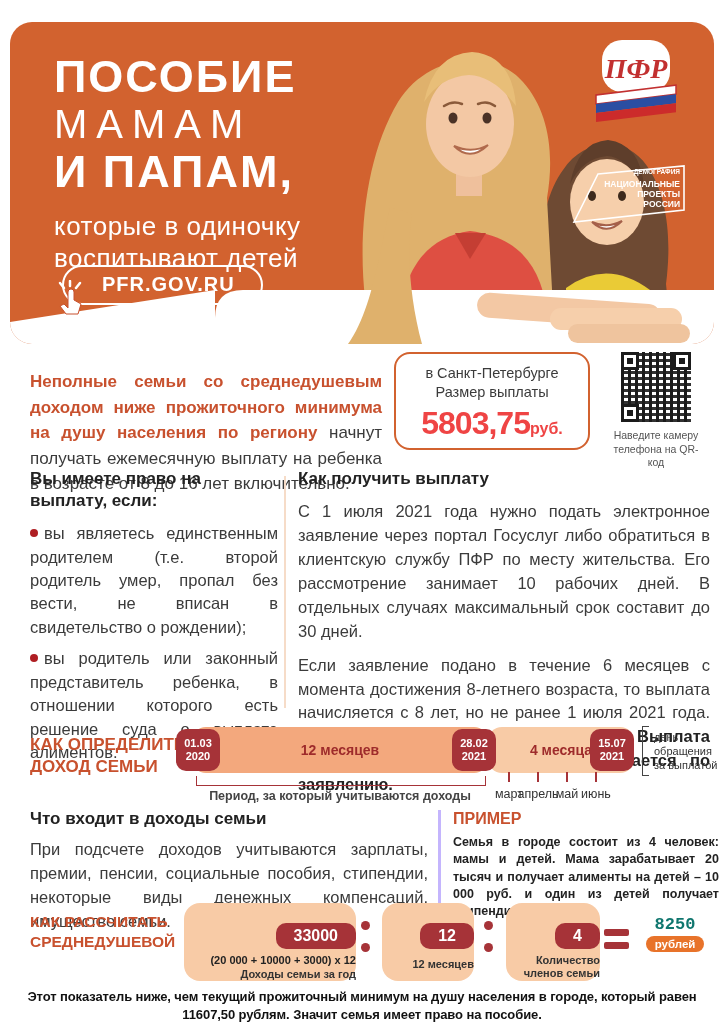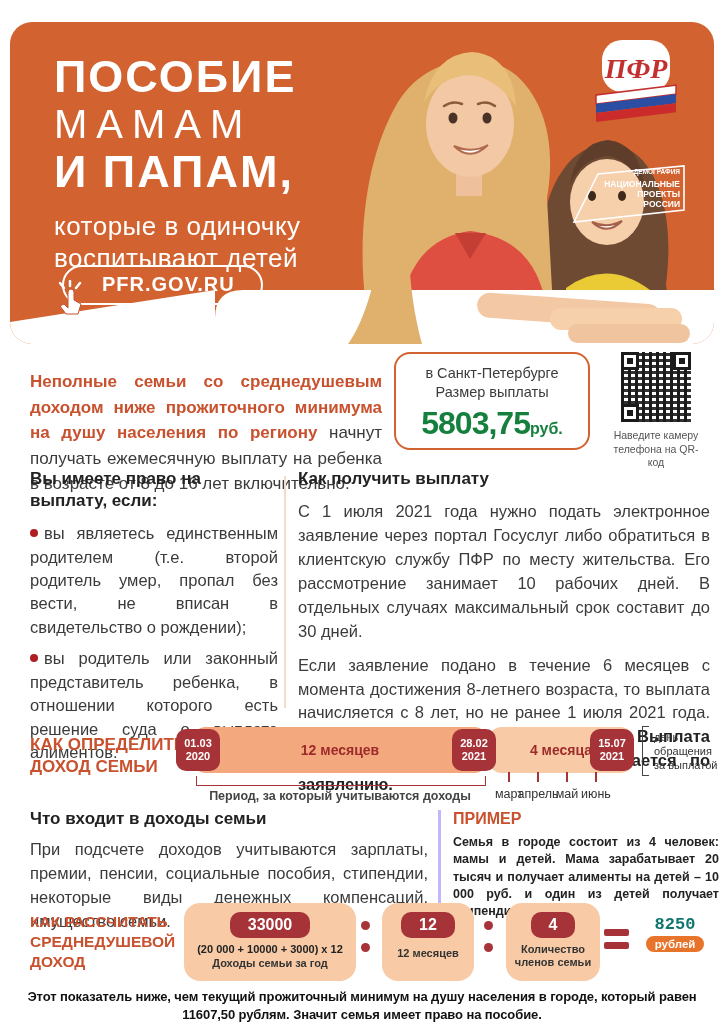--- a/index.html
+++ b/index.html
@@ -15,21 +15,21 @@
      color:#fff;font-size:20px;font-weight:700;letter-spacing:1px;padding:6px 26px 7px 38px;cursor:pointer;}
   .cursor-icon{position:absolute;left:-10px;top:13px;width:34px;height:40px;}
   .pfr-logo{position:absolute;right:30px;top:14px;width:96px;height:92px;z-index:5;}
   .np-logo{position:absolute;right:24px;top:138px;width:122px;height:66px;z-index:5;}
   
   #intro-text{position:absolute;left:30px;top:352px;width:352px;font-size:17px;line-height:1.5;text-align:justify;}
   .hl{color:#C8512E;font-weight:700;}
   .dk{color:#3B3B3B;font-weight:500;}
   #payment-box{position:absolute;left:394px;top:352px;width:196px;height:98px;border:2px solid #D2622F;border-radius:16px;text-align:center;padding-top:10px;box-sizing:border-box;}
   .pb-line{font-size:14.5px;color:#3B3B3B;line-height:1.3;}
-  .pb-amount{margin-top:3px;color:#15803d;font-weight:800;}
+  .pb-amount{margin-top:3px;color:#ef4444;font-weight:800;}
   .pb-amount .big{font-size:32px;letter-spacing:-1px;}
   .pb-amount .small{font-size:16px;}
   #qr-block{position:absolute;left:606px;top:352px;width:100px;text-align:center;}
   .qr{position:relative;width:70px;height:70px;margin:0 auto;background:
       repeating-linear-gradient(0deg,rgba(27,27,27,.9) 0 3px,transparent 3px 6px),
       repeating-linear-gradient(90deg,#1b1b1b 0 3px,#fff 3px 7px);
       outline:3px solid #fff;}
   .finder{position:absolute;width:12px;height:12px;border:3px solid #1b1b1b;background:#fff;}
   .finder::after{content:"";position:absolute;left:3px;top:3px;width:6px;height:6px;background:#1b1b1b;}
   .f-tl{left:0;top:0;} .f-tr{right:0;top:0;} .f-bl{left:0;bottom:0;}
@@ -62,21 +62,21 @@
   .tick{position:absolute;top:772px;width:2px;height:10px;background:#A63338;}
   .month{position:absolute;top:787px;transform:translateX(-50%);font-size:12.5px;color:#333;}
   
   #income{position:absolute;left:30px;top:808px;width:398px;}
   #income p{margin:8px 0 0 0;}
   #example{position:absolute;left:438px;top:810px;width:266px;border-left:3px solid #c4b5fd;padding-left:12px;}
   .example-h{font-size:16px;font-weight:800;color:#C8512E;margin:0;}
   .example-p{margin:6px 0 0 0;font-size:12.5px;font-weight:700;color:#222;line-height:1.38;text-align:justify;}
   
   #calc-heading{left:30px;top:912px;width:155px;font-size:15.5px;}
-  .calc-box{position:absolute;top:903px;height:78px;background:#F8CBA6;border-radius:16px;text-align:center;box-sizing:border-box;padding-top:9px;}
+  .calc-box{position:absolute;top:903px;height:78px;background:#F8CBA6;border-radius:16px;text-align:right;box-sizing:border-box;padding-top:20px;}
   #calc-box1{left:184px;width:172px;}
   #calc-box2{left:382px;width:92px;}
   #calc-box3{left:506px;width:94px;}
   .calc-pill{display:inline-block;background:#A63338;color:#fff;font-size:16px;font-weight:800;padding:4px 18px;border-radius:10px;}
   .calc-formula{font-size:11px;font-weight:800;color:#222;margin-top:5px;}
   .calc-label{font-size:11px;font-weight:700;color:#333;margin-top:2px;line-height:1.2;}
   .colon{position:absolute;width:9px;}
   #colon1{left:361px;top:921px;} #colon2{left:484px;top:921px;}
   .colon span{display:block;width:9px;height:9px;border-radius:50%;background:#A63338;margin-bottom:13px;}
   #equals{position:absolute;left:604px;top:929px;}
@@ -255,21 +255,20 @@
   </div>
 
   <div id="example">
     <h4 class="example-h">ПРИМЕР</h4>
     <p class="example-p">Семья в городе состоит из 4 человек: мамы и детей. Мама зарабатывает 20 тысяч и получает алименты на детей – 10 000 руб. и один из детей получает стипендию – 3000 руб.</p>
   </div>
 
   <div class="section-h" id="calc-heading">
     <div>КАК РАССЧИТАТЬ</div>
     <div>СРЕДНЕДУШЕВОЙ</div>
-    <div>ДОХОД</div>
   </div>
 
   <div class="calc-box" id="calc-box1">
     <span class="calc-pill">33000</span>
     <div class="calc-formula">(20 000 + 10000 + 3000) x 12</div>
     <div class="calc-label">Доходы семьи за год</div>
   </div>
 
   <div class="colon" id="colon1">
       <span></span>

